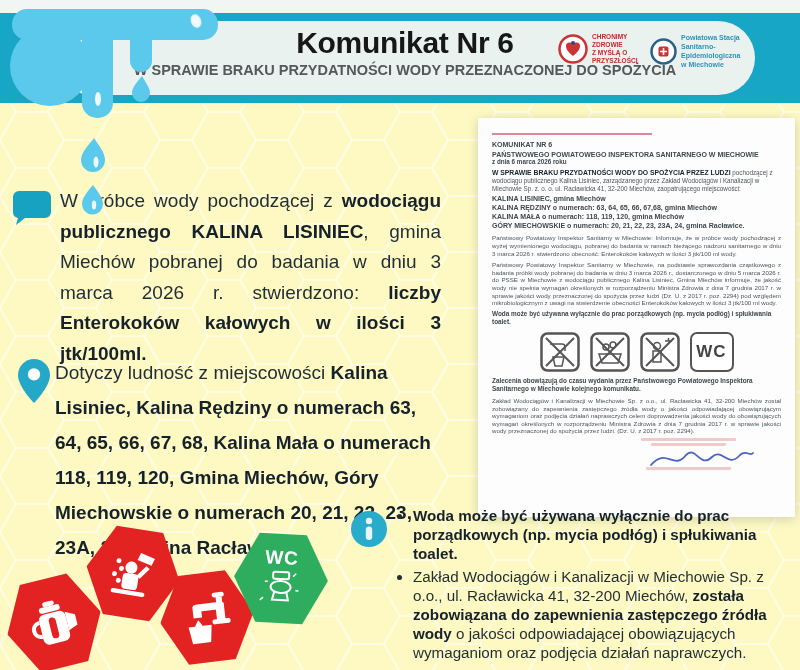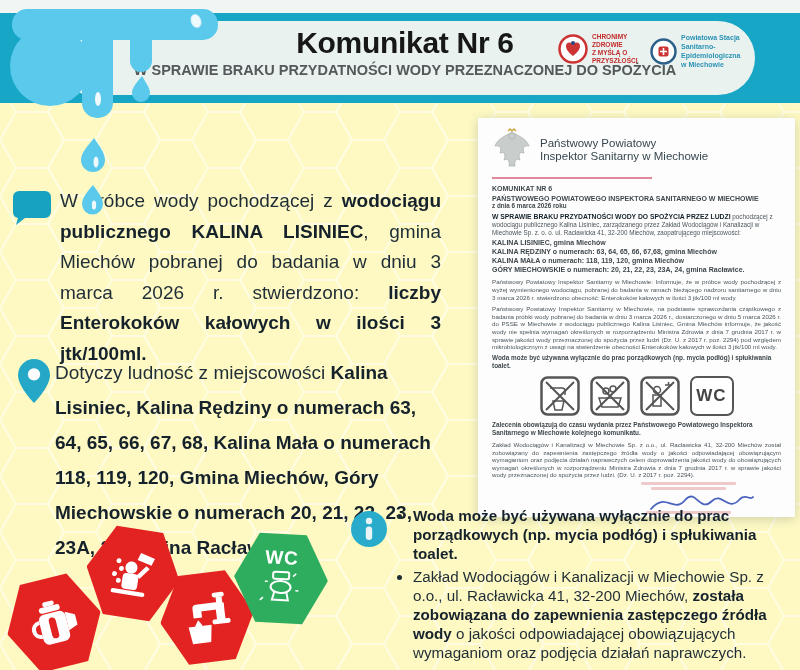--- a/index.html
+++ b/index.html
@@ -145,33 +145,20 @@
 
   <div class="block2">
     <svg class="pin-icon" width="32" height="44" viewBox="0 0 24 33">
       <path d="M12 0 C5.4 0 0 5.4 0 12 c0 9 12 21 12 21 s12 -12 12 -21 C24 5.4 18.6 0 12 0 z" fill="#25A8C8"></path>
       <circle cx="12" cy="11.5" r="4.6" fill="#fff"></circle>
     </svg>
     <div class="txt"><span>Dotyczy ludność z  miejscowości </span><b>Kalina Lisiniec, Kalina Rędziny o numerach 63, 64, 65, 66, 67, 68, Kalina Mała o numerach 118, 119, 120, Gmina Miechów, Góry Miechowskie o numerach 20, 21, 22, 23, 23A, 24, Gmina Racławice</b></div>
   </div>
 
   <div class="doc">
-    <div class="doc-head">
-      <svg width="40" height="44" viewBox="0 0 40 44">
-        <g fill="#C9CDCB" stroke="#ADB3B0" stroke-width="0.8">
-          <path d="M20 4 C14 8 6 10 3 18 C8 17 10 20 8 25 C13 23 14 27 12 32 C16 30 18 33 17 38 L23 38 C22 33 24 30 28 32 C26 27 27 23 32 25 C30 20 32 17 37 18 C34 10 26 8 20 4 Z"></path>
-          <circle cx="20" cy="8" r="3.2"></circle>
-          <path d="M16 3 l2 -2 l2 2 l2 -2 l2 2" fill="none" stroke="#C9A23A" stroke-width="1.4"></path>
-        </g>
-      </svg>
-      <div class="doc-org">
-        <div>Państwowy Powiatowy</div>
-        <div>Inspektor Sanitarny w Miechowie</div>
-      </div>
-    </div>
     <div class="doc-divider"></div>
     <div class="doc-h1">KOMUNIKAT NR 6</div>
     <div class="doc-h2">PAŃSTWOWEGO POWIATOWEGO INSPEKTORA SANITARNEGO W MIECHOWIE</div>
     <div class="doc-h3">z dnia 6 marca 2026 roku</div>
     <div class="doc-subject"><b>W SPRAWIE BRAKU PRZYDATNOŚCI WODY DO SPOŻYCIA PRZEZ LUDZI</b> <span>pochodzącej z wodociągu publicznego Kalina Lisiniec, zarządzanego przez Zakład Wodociągów i Kanalizacji w Miechowie Sp. z. o. o. ul. Racławicka 41, 32-200 Miechów, zaopatrującego miejscowości:</span></div>
     <div class="doc-places">
       <div>KALINA LISINIEC, gmina Miechów</div>
       <div>KALINA RĘDZINY o numerach: 63, 64, 65, 66, 67,68, gmina Miechów</div>
       <div>KALINA MAŁA o numerach: 118, 119, 120, gmina Miechów</div>
       <div>GÓRY MIECHOWSKIE o numerach: 20, 21, 22, 23, 23A, 24, gmina Racławice.</div>

